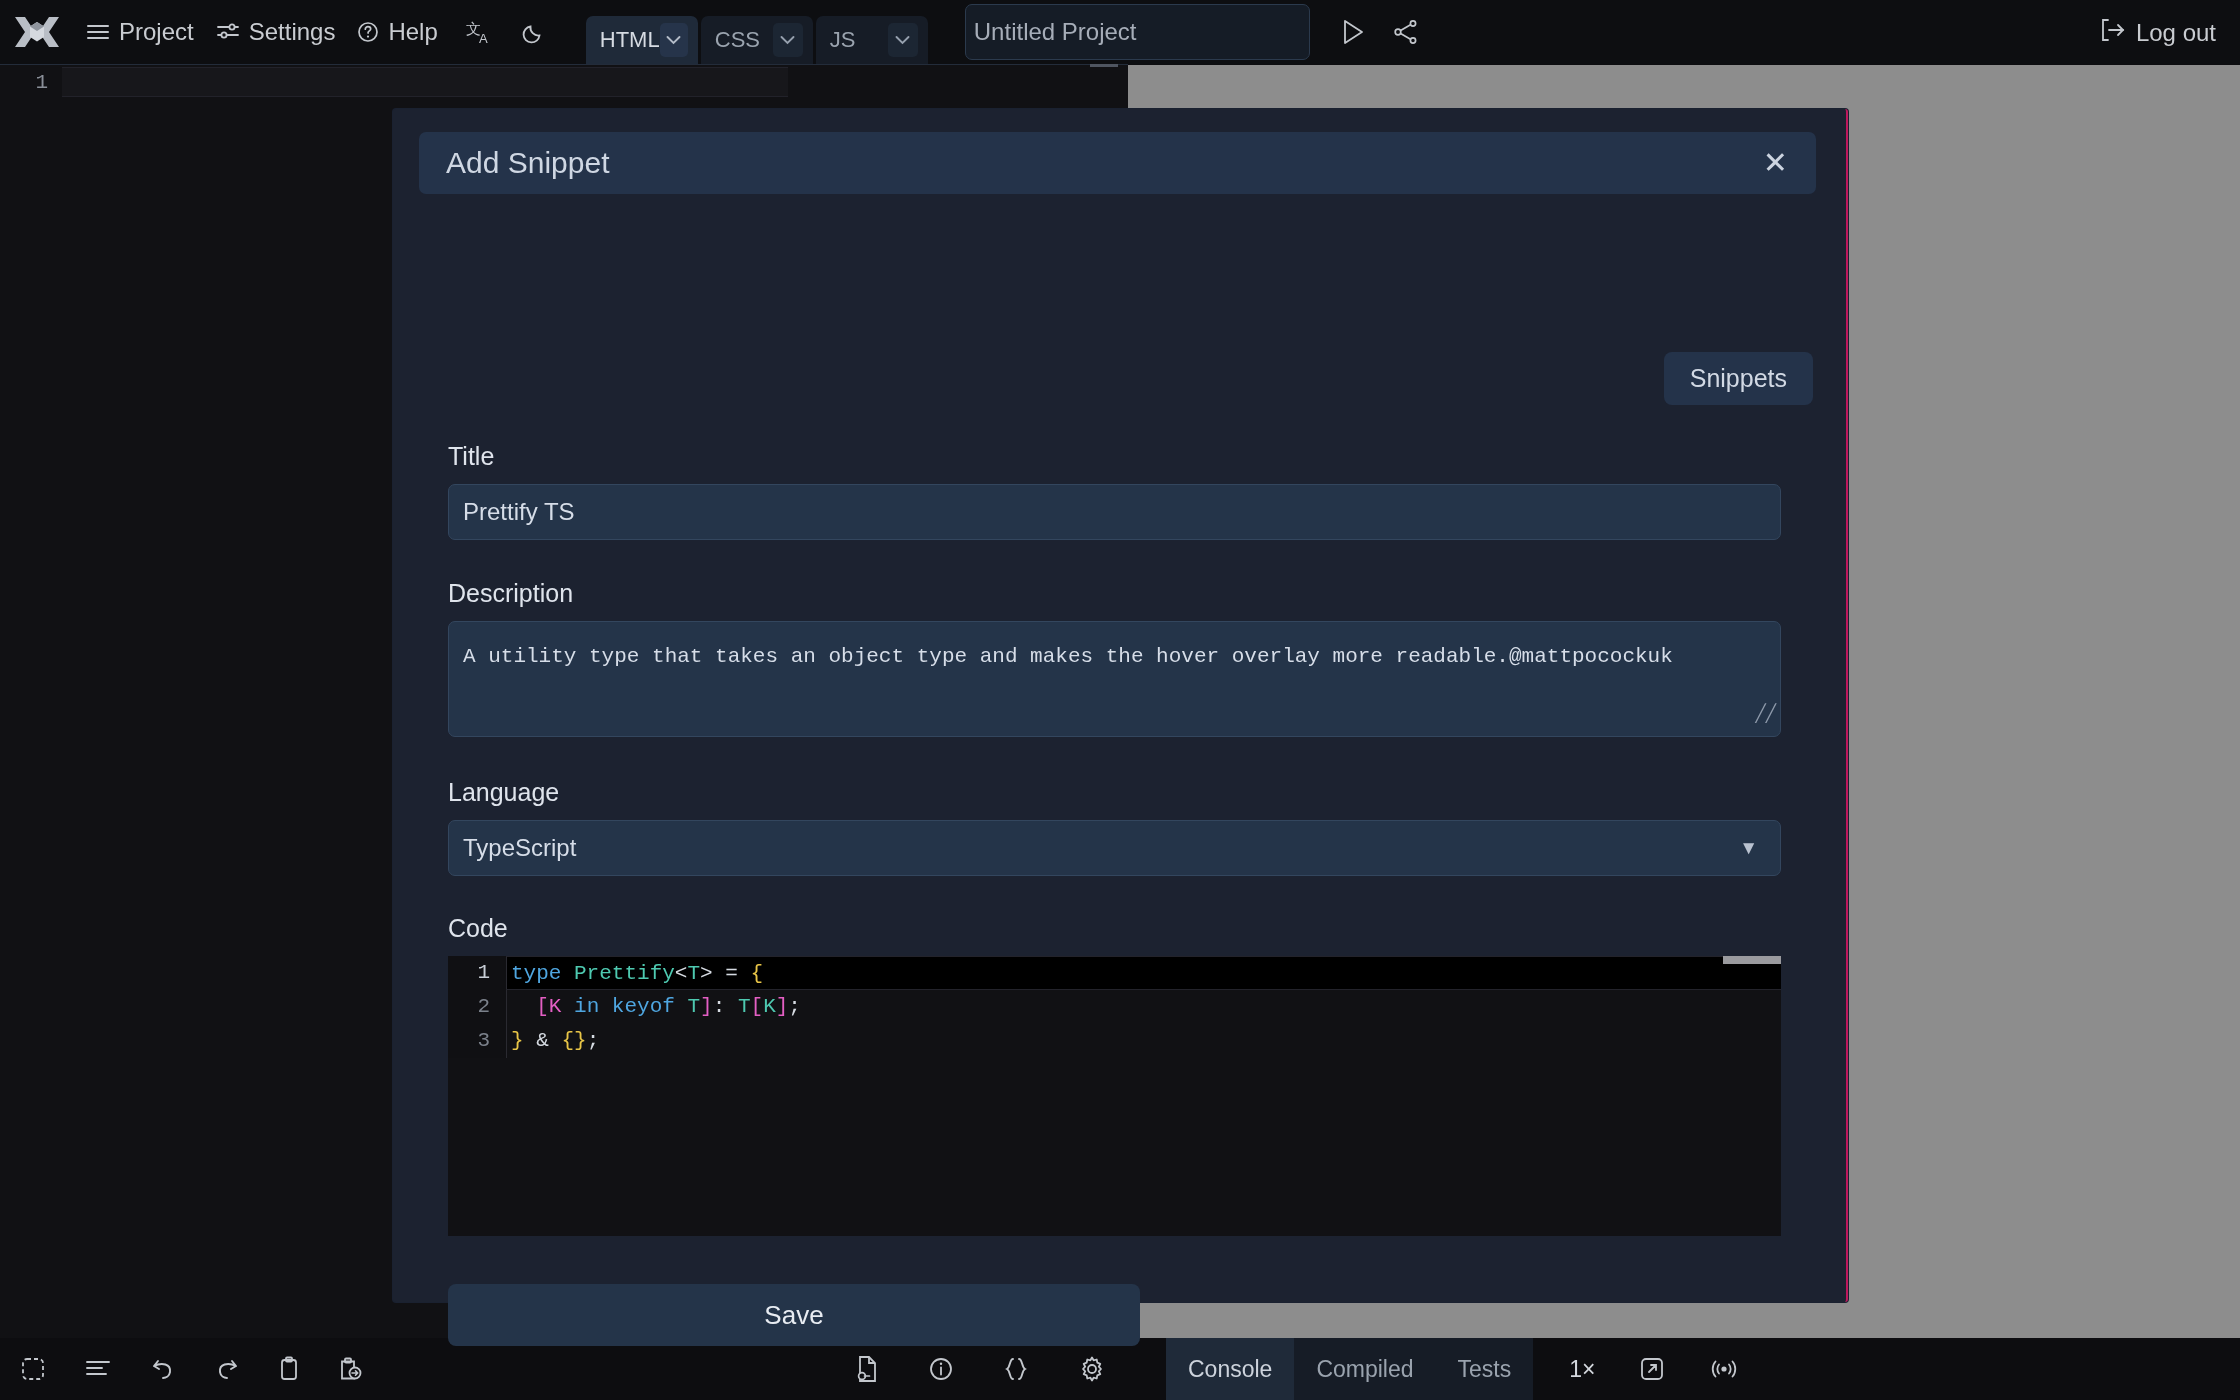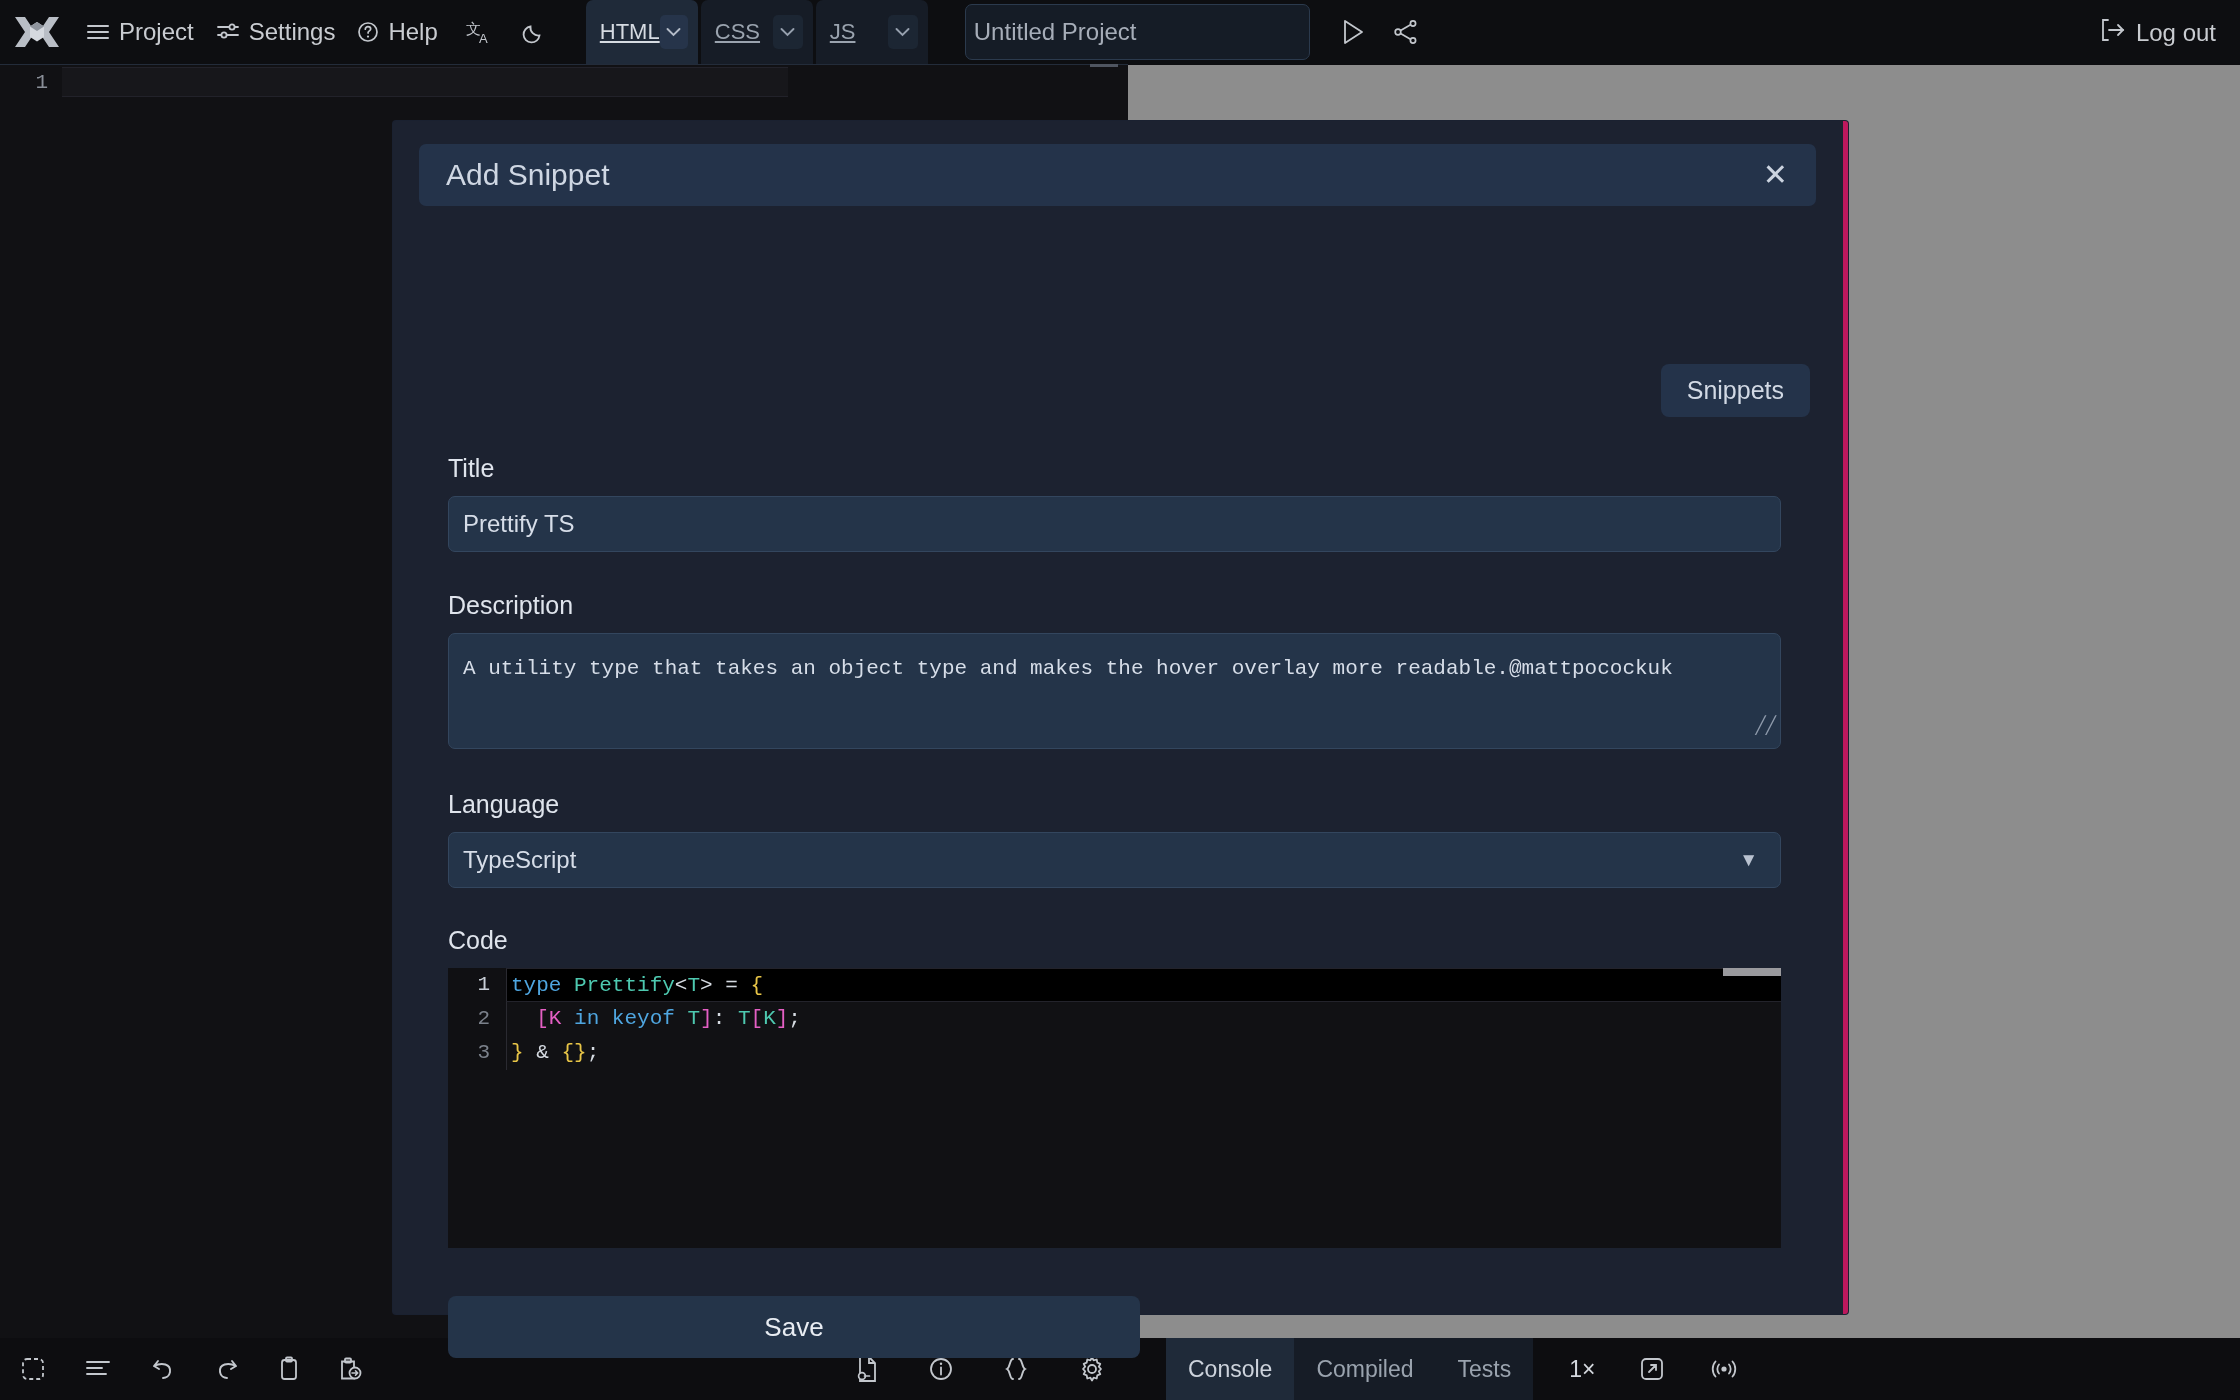--- a/index.html
+++ b/index.html
@@ -22,23 +22,23 @@
     display: flex; align-items: center; gap: 9px;
     color: #c9ccd1; font-size: 24px; margin-left: 22px;
     cursor: pointer; white-space: nowrap;
   }
   .menu-item .ic { display: flex; align-items: center; }
   .icon-btn { margin-left: 28px; cursor: pointer; display: flex; align-items: center; }
 
   .lang-tabs { display: flex; align-items: flex-end; height: 64px; margin-left: 40px; }
   .lang-tab {
     display: flex; align-items: center; justify-content: space-between;
-    width: 112px; height: 64px; padding: 0 10px 0 14px;
+    width: 112px; height: 48px; padding: 0 10px 0 14px;
     background: #161c26; color: #9aa3ae; font-size: 22px;
-    border-radius: 7px 7px 0 0; margin-right: 3px; cursor: pointer; text-decoration: underline;
+    border-radius: 7px 7px 0 0; margin-right: 3px; cursor: pointer;
   }
   .lang-tab.active { background: #1f2a39; color: #d6dbe2; }
   .caret-box {
     width: 30px; height: 34px; background: #1c2633; border-radius: 5px;
     display: flex; align-items: center; justify-content: center;
   }
   .lang-tab.active .caret-box { background: #26344a; }
 
   .project-name {
     margin-left: 34px; width: 345px; height: 56px;
@@ -90,24 +90,24 @@
   .bb-tabs { display: flex; align-items: stretch; height: 62px; margin-left: 60px; }
   .bb-tab {
     display: flex; align-items: center; padding: 0 22px;
     background: #161c26; color: #9aa3ae; font-size: 23px; cursor: pointer;
   }
   .bb-tab.active { background: #1f2a39; color: #cdd3dc; }
   .bb-right { display: flex; align-items: center; gap: 44px; margin-left: 36px; }
   .zoom-label { color: #d4d8de; font-size: 23px; cursor: pointer; }
   .bbicon { cursor: pointer; display: flex; align-items: center; }
   .modal {
-    position: absolute; left: 393px; top: 121px;
+    position: absolute; left: 393px; top: 109px;
     width: 1455px; height: 1193px;
     background: #1c2230;
-    border-right: 5px solid #be185d;
+    border-right: 2px solid #be185d;
     border-radius: 3px;
     z-index: 41;
     box-shadow: 0 0 0 1px #1a2130;
   }
   .modal-header {
     position: absolute; left: 26px; top: 23px; width: 1397px; height: 62px;
     background: #24334a; border-radius: 7px;
     display: flex; align-items: center; justify-content: space-between;
     padding: 0 28px 0 27px;
   }

